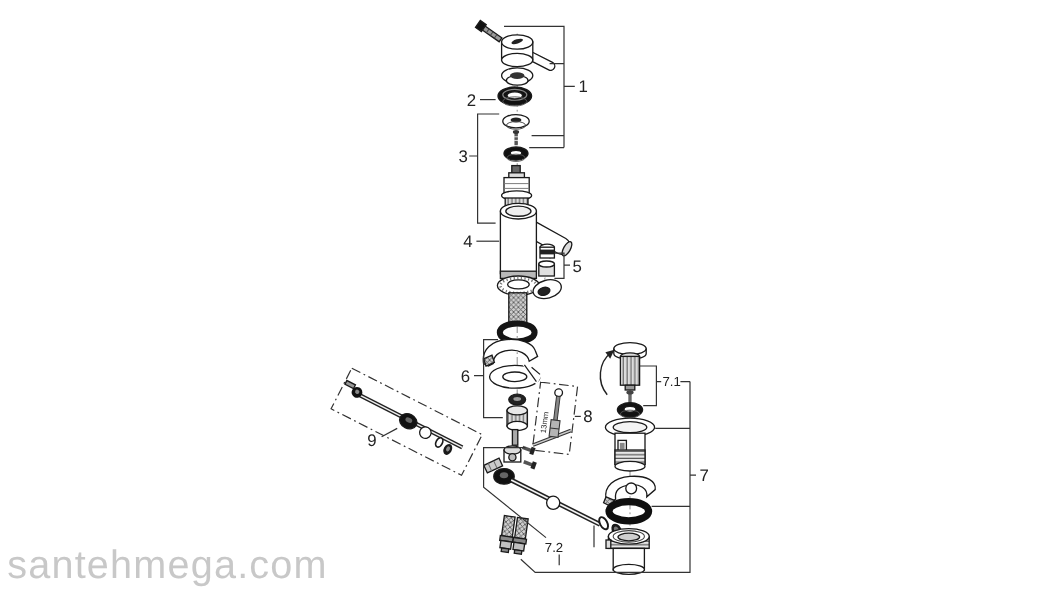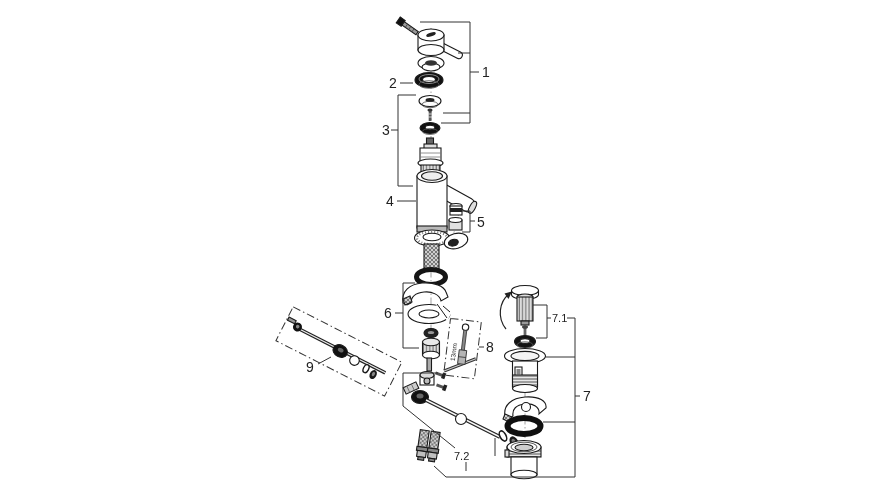--- a/index.html
+++ b/index.html
@@ -293,13 +293,14 @@
     <text class="callout" x="477" y="227">5</text>
     <text class="callout" x="384" y="318">6</text>
     <text class="callout" x="583" y="401">7</text>
     <text class="callout-small" x="552" y="322">7.1</text>
     <text class="callout-small" x="454" y="460">7.2</text>
     <text class="callout" x="486" y="352">8</text>
     <text class="callout" x="306" y="372">9</text>
   </g>
 </svg>
 
+<div id="watermark">santehmega.com</div>
 </div>
 
 </body></html>

